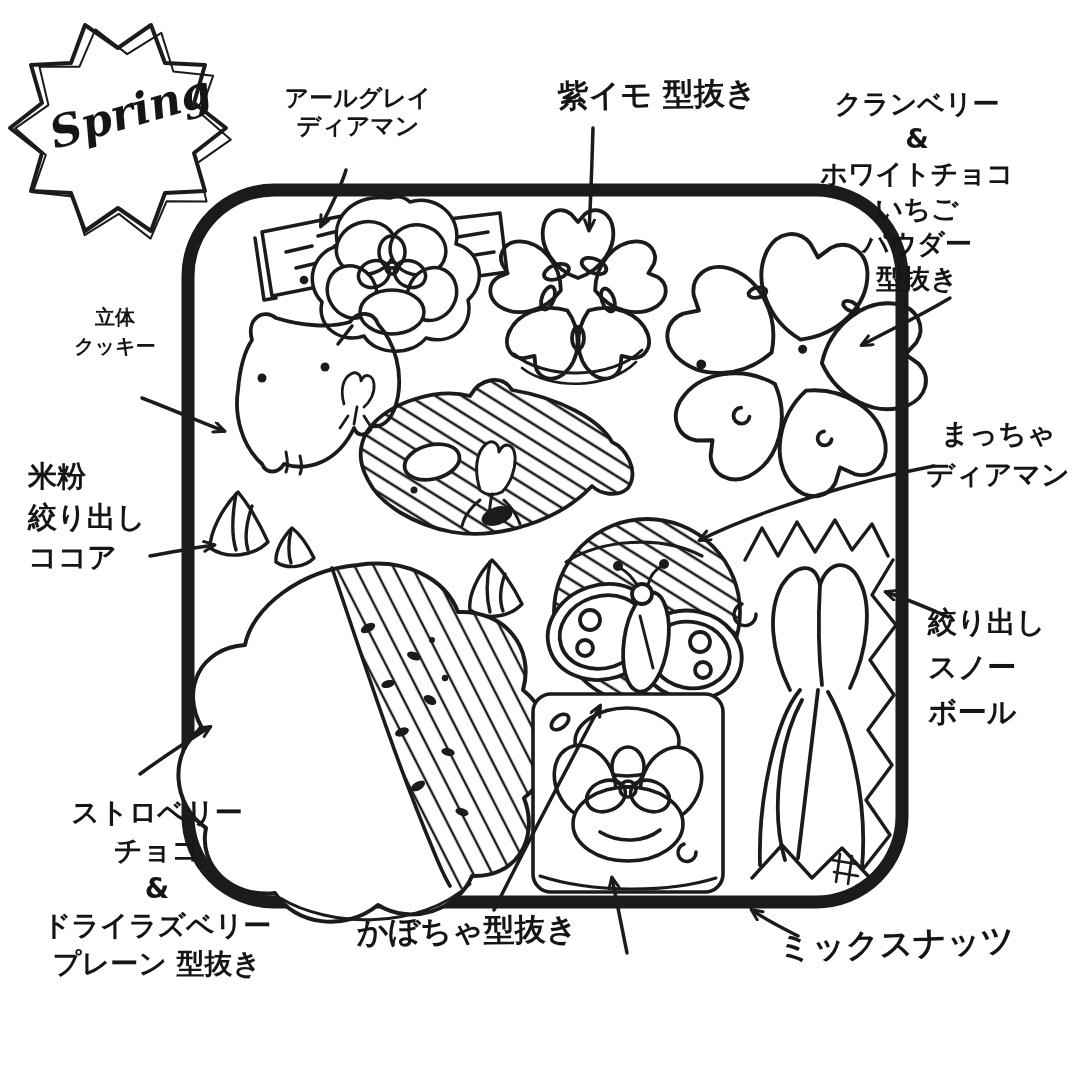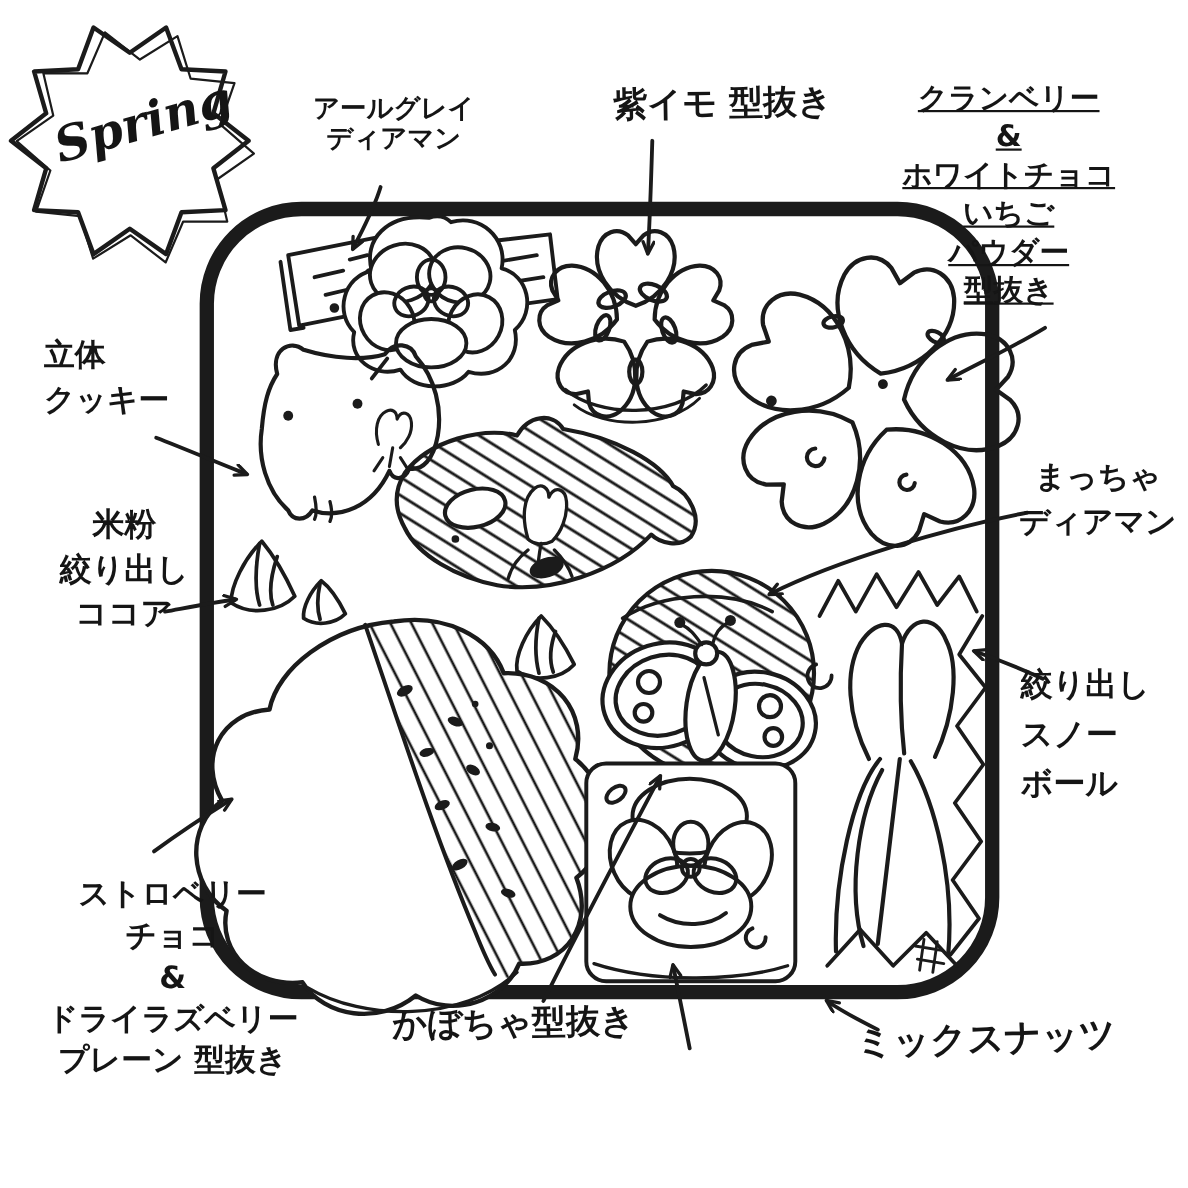--- a/index.html
+++ b/index.html
@@ -5,23 +5,23 @@
   html,body{margin:0;padding:0;background:#ffffff;}
   #stage{position:relative;width:1080px;height:1080px;background:#ffffff;overflow:hidden;
          font-family:"DejaVu Sans",sans-serif;color:#151515;}
   #drawing{position:absolute;left:0;top:0;width:1080px;height:1080px;}
   .label{position:absolute;white-space:pre-line;font-weight:600;line-height:1.18;
          color:#151515;text-align:center;}
   .lab-spring{left:48px;top:88px;width:150px;font-size:44px;font-style:italic;
               font-family:"DejaVu Serif",serif;transform:rotate(-16deg);font-weight:700;}
   .lab-earl{left:258px;top:84px;width:200px;font-size:24px;}
   .lab-murasaki{left:512px;top:76px;width:290px;font-size:31px;transform:rotate(-1deg);}
-  .lab-cranberry{left:812px;top:72px;width:210px;font-size:27px;line-height:1.3;text-decoration:underline;}
-  .lab-rittai{left:40px;top:303px;width:150px;font-size:28px;text-align:left;line-height:1.45;}
-  .lab-komeko{left:28px;top:456px;width:170px;font-size:29px;text-align:center;line-height:1.4;}
+  .lab-cranberry{left:812px;top:86px;width:210px;font-size:27px;line-height:1.3;}
+  .lab-rittai{left:40px;top:303px;width:150px;font-size:20px;text-align:center;line-height:1.45;}
+  .lab-komeko{left:28px;top:456px;width:170px;font-size:29px;text-align:left;line-height:1.4;}
   .lab-matcha{left:920px;top:414px;width:156px;font-size:28px;line-height:1.45;}
   .lab-snowball{left:928px;top:600px;width:150px;font-size:29px;text-align:left;line-height:1.55;}
   .lab-strawberry{left:12px;top:794px;width:290px;font-size:28px;line-height:1.35;}
   .lab-kabocha{left:332px;top:912px;width:270px;font-size:31px;transform:rotate(-1deg);}
   .lab-butterflypea{left:368px;top:962px;width:350px;font-size:31px;}
   .lab-nuts{left:778px;top:924px;width:300px;font-size:33px;text-align:left;transform:rotate(-2deg);}
 </style>
 </head>
 <body>
 

